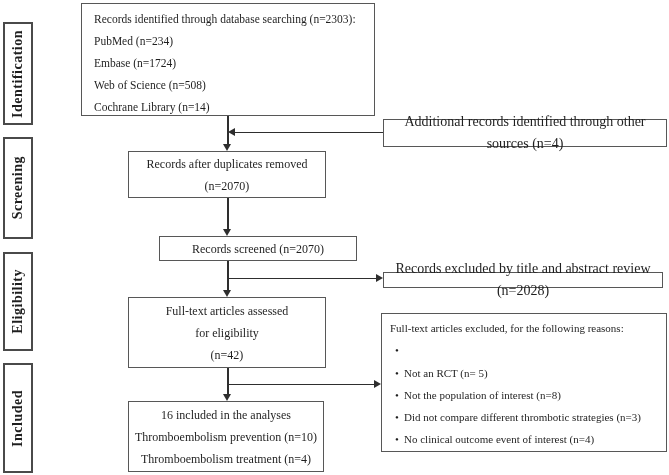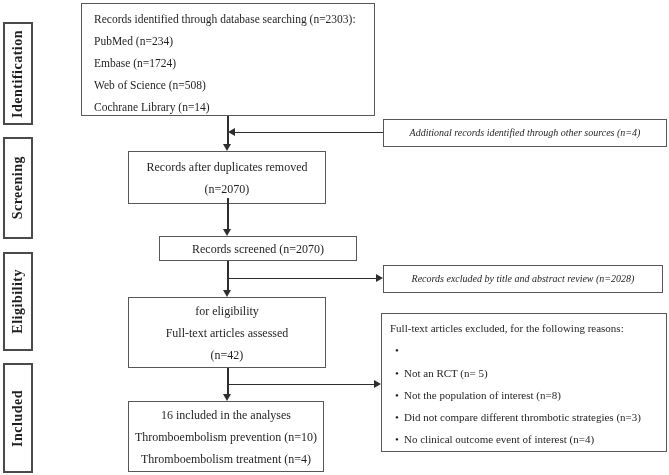--- a/index.html
+++ b/index.html
@@ -38,21 +38,21 @@
   }
   .line{position:absolute;background:#2e2e2e;}
   .arrow{position:absolute;width:0;height:0;}
   .arrow.down{border-left:4.5px solid transparent;border-right:4.5px solid transparent;border-top:7px solid #2e2e2e;}
   .arrow.left{border-top:4.5px solid transparent;border-bottom:4.5px solid transparent;border-right:7px solid #2e2e2e;}
   .arrow.right{border-top:4.5px solid transparent;border-bottom:4.5px solid transparent;border-left:7px solid #2e2e2e;}
   .listbox{padding:4px 6px 14px 12px;font-size:11.5px;line-height:22px;}
   .reasons{padding:3px 4px 13px 8px;font-size:11px;line-height:22.3px;font-family:Liberation Serif, serif;}
   .reason-row{display:flex;}
   .reason-row .bullet{width:14px;flex:0 0 14px;text-align:center;}
-  .small{font-size:10px;font-style:italic;}
+  .small{font-size:14px;}
 </style>
 </head>
 <body>
 
 <div id="canvas">
 
   <div class="stage" style="top:22px;height:103px;">
     <span>Identification</span>
   </div>
   <div class="stage" style="top:137px;height:102px;">
@@ -70,36 +70,36 @@
     <div>PubMed (n=234)</div>
     <div>Embase (n=1724)</div>
     <div>Web of Science (n=508)</div>
     <div>Cochrane Library (n=14)</div>
   </div>
 
   <div class="box centered small" style="left:383px;top:119px;width:284px;height:28px;">
     <div>Additional records identified through other sources (n=4)</div>
   </div>
 
-  <div class="box centered" style="left:128px;top:151px;width:198px;height:53px;">
+  <div class="box centered" style="left:128px;top:151px;width:198px;height:47px;">
     <div>Records after duplicates removed</div>
     <div>(n=2070)</div>
   </div>
 
   <div class="box centered" style="left:128px;top:236px;width:198px;height:25px;margin-left:31px;">
     <div>Records screened (n=2070)</div>
   </div>
 
-  <div class="box centered small" style="left:383px;top:265px;width:280px;height:28px;">
+  <div class="box centered small" style="left:383px;top:272px;width:280px;height:16px;">
     <div>Records excluded by title and abstract review (n=2028)</div>
   </div>
 
   <div class="box centered" style="left:128px;top:297px;width:198px;height:71px;">
+    <div>Full-text articles assessed</div>
     <div>for eligibility</div>
-    <div>Full-text articles assessed</div>
     <div>(n=42)</div>
   </div>
 
   <div class="box reasons" style="left:381px;top:313px;width:286px;height:139px;">
     <div>Full-text articles excluded, for the following reasons:</div>
     <div class="reason-row">
       <span class="bullet">•</span>
     </div>
     <div class="reason-row">
       <span class="bullet">•</span>

